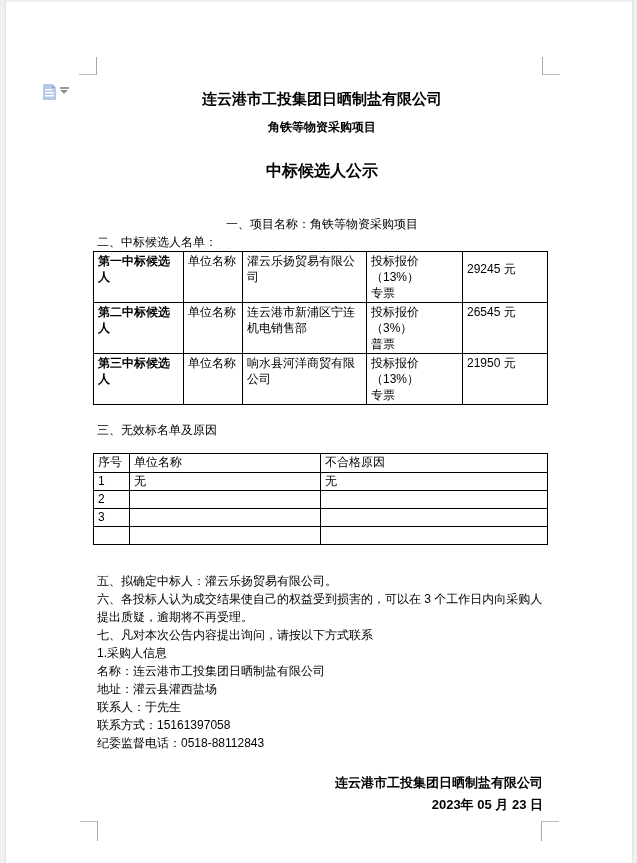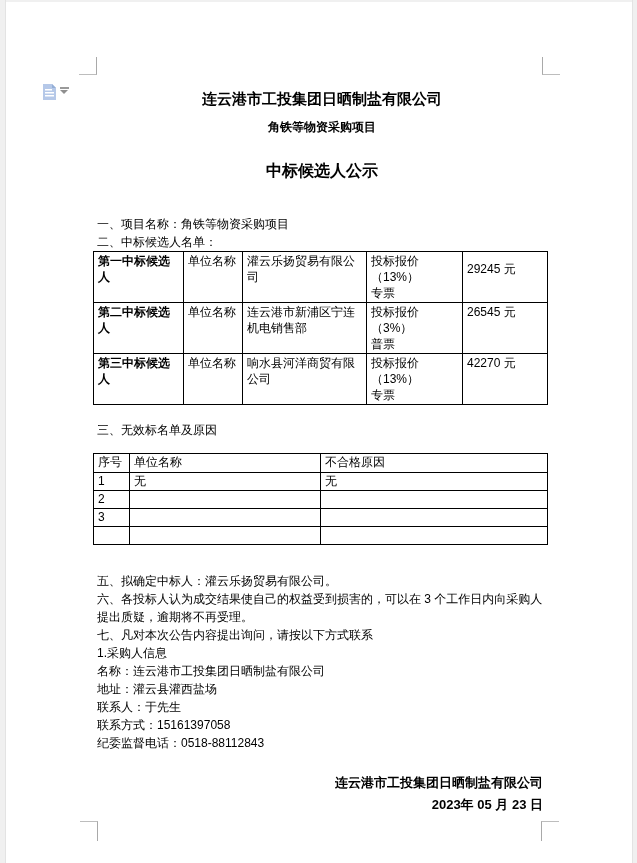--- a/index.html
+++ b/index.html
@@ -25,21 +25,21 @@
   .dd-arrow .tri { width:0; height:0; border-left:4px solid transparent; border-right:4px solid transparent; border-top:4px solid #8f8f8f; margin-left:0px; }
 
   .content { position:absolute; left:97px; top:8px; width:450px; }
 
   .title { text-align:center; font-weight:bold; line-height:16px; }
   .title.t1 { margin-top:83px; font-size:15px; }
   .title.t2 { margin-top:12px; font-size:12px; }
   .title.t3 { margin-top:28px; font-size:16px; }
 
   .body-line { font-size:12px; line-height:18px; }
-  .sec1 { margin-top:36px; }
+  .sec1 { margin-top:36px;text-align:center; }
 
   table { border-collapse:collapse; table-layout:fixed; margin-left:-4px; width:454px; font-size:12px; }
   td { border:1px solid #000; padding:1px 4px; vertical-align:top; line-height:16px; overflow:hidden; }
 
   .tbl-candidates td { height:35px; white-space:pre-line; }
   .tbl-candidates .c0 { width:90px;font-weight:bold; }
   .tbl-candidates .c1 { width:59px; }
   .tbl-candidates .c2 { width:124px; }
   .tbl-candidates .c3 { width:96px; }
   .tbl-candidates .c4 { width:85px; }
@@ -109,21 +109,21 @@
       <td class="c3">投标报价（3%）
 普票</td>
       <td class="c4">26545 元</td>
     </tr>
     <tr>
       <td class="c0">第三中标候选人</td>
       <td class="c1">单位名称</td>
       <td class="c2">响水县河洋商贸有限公司</td>
       <td class="c3">投标报价（13%）
 专票</td>
-      <td class="c4">42270 元</td>
+      <td class="c4">21950 元</td>
     </tr>
   </tbody>
     </table>
 
   <div class="body-line sec3">三、无效标名单及原因</div>
 
   <table class="tbl-invalid">
     <tbody>
         <tr class="hdr">
       <td class="i0">序号</td>

